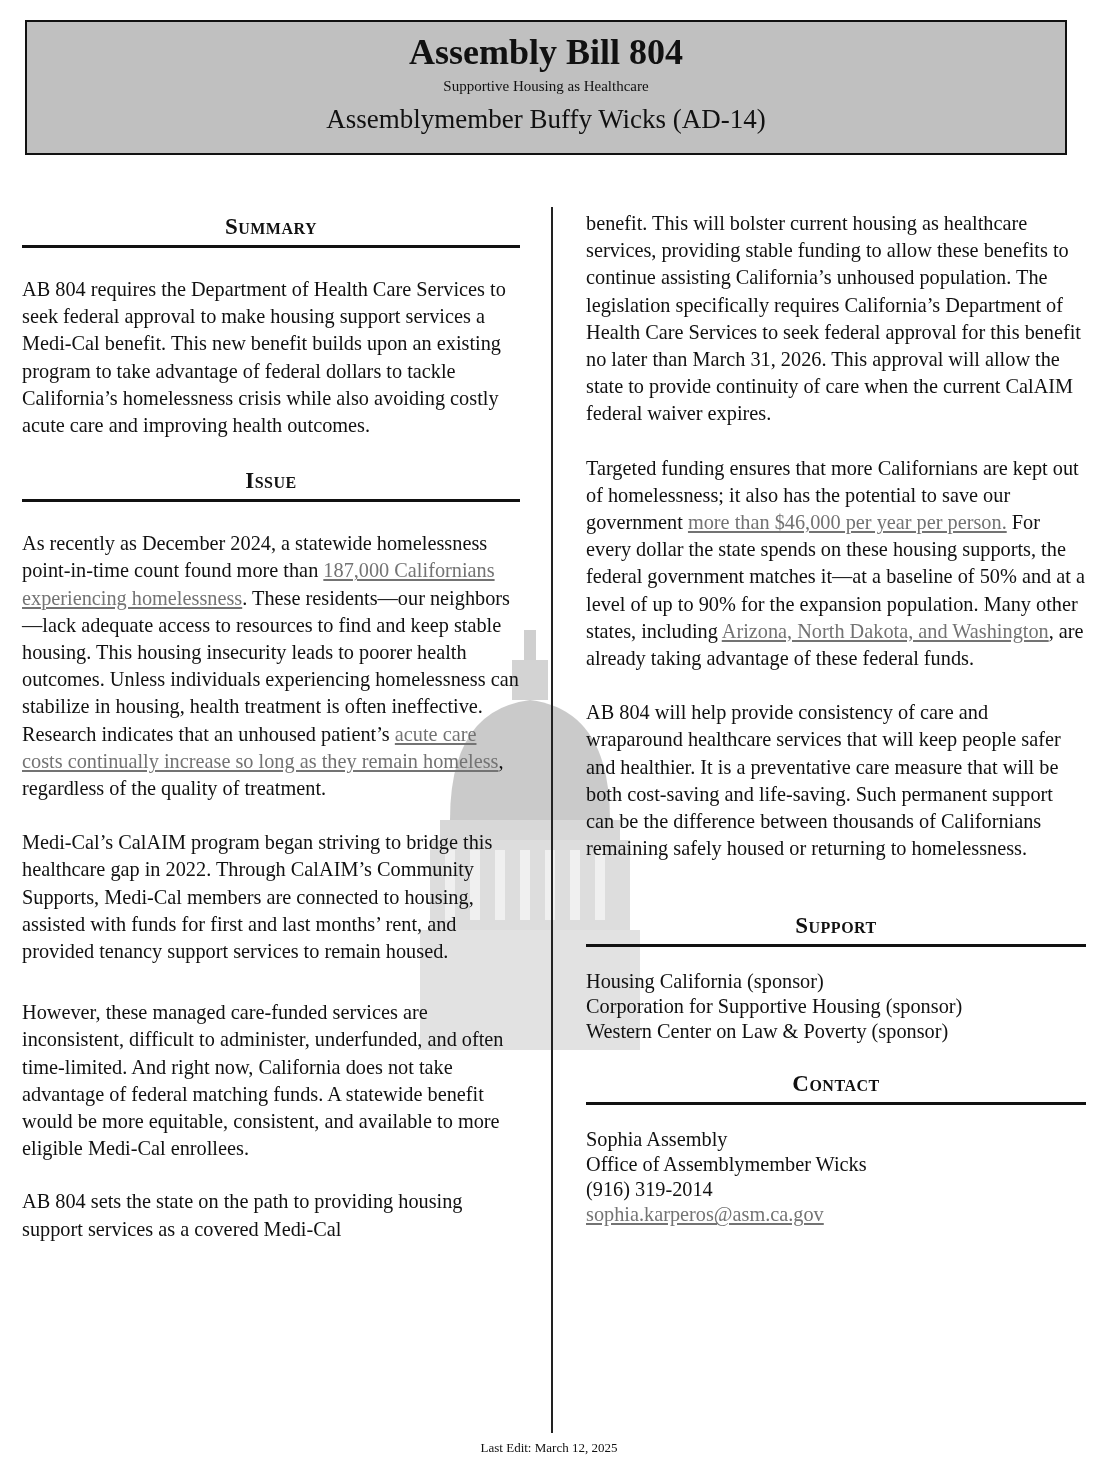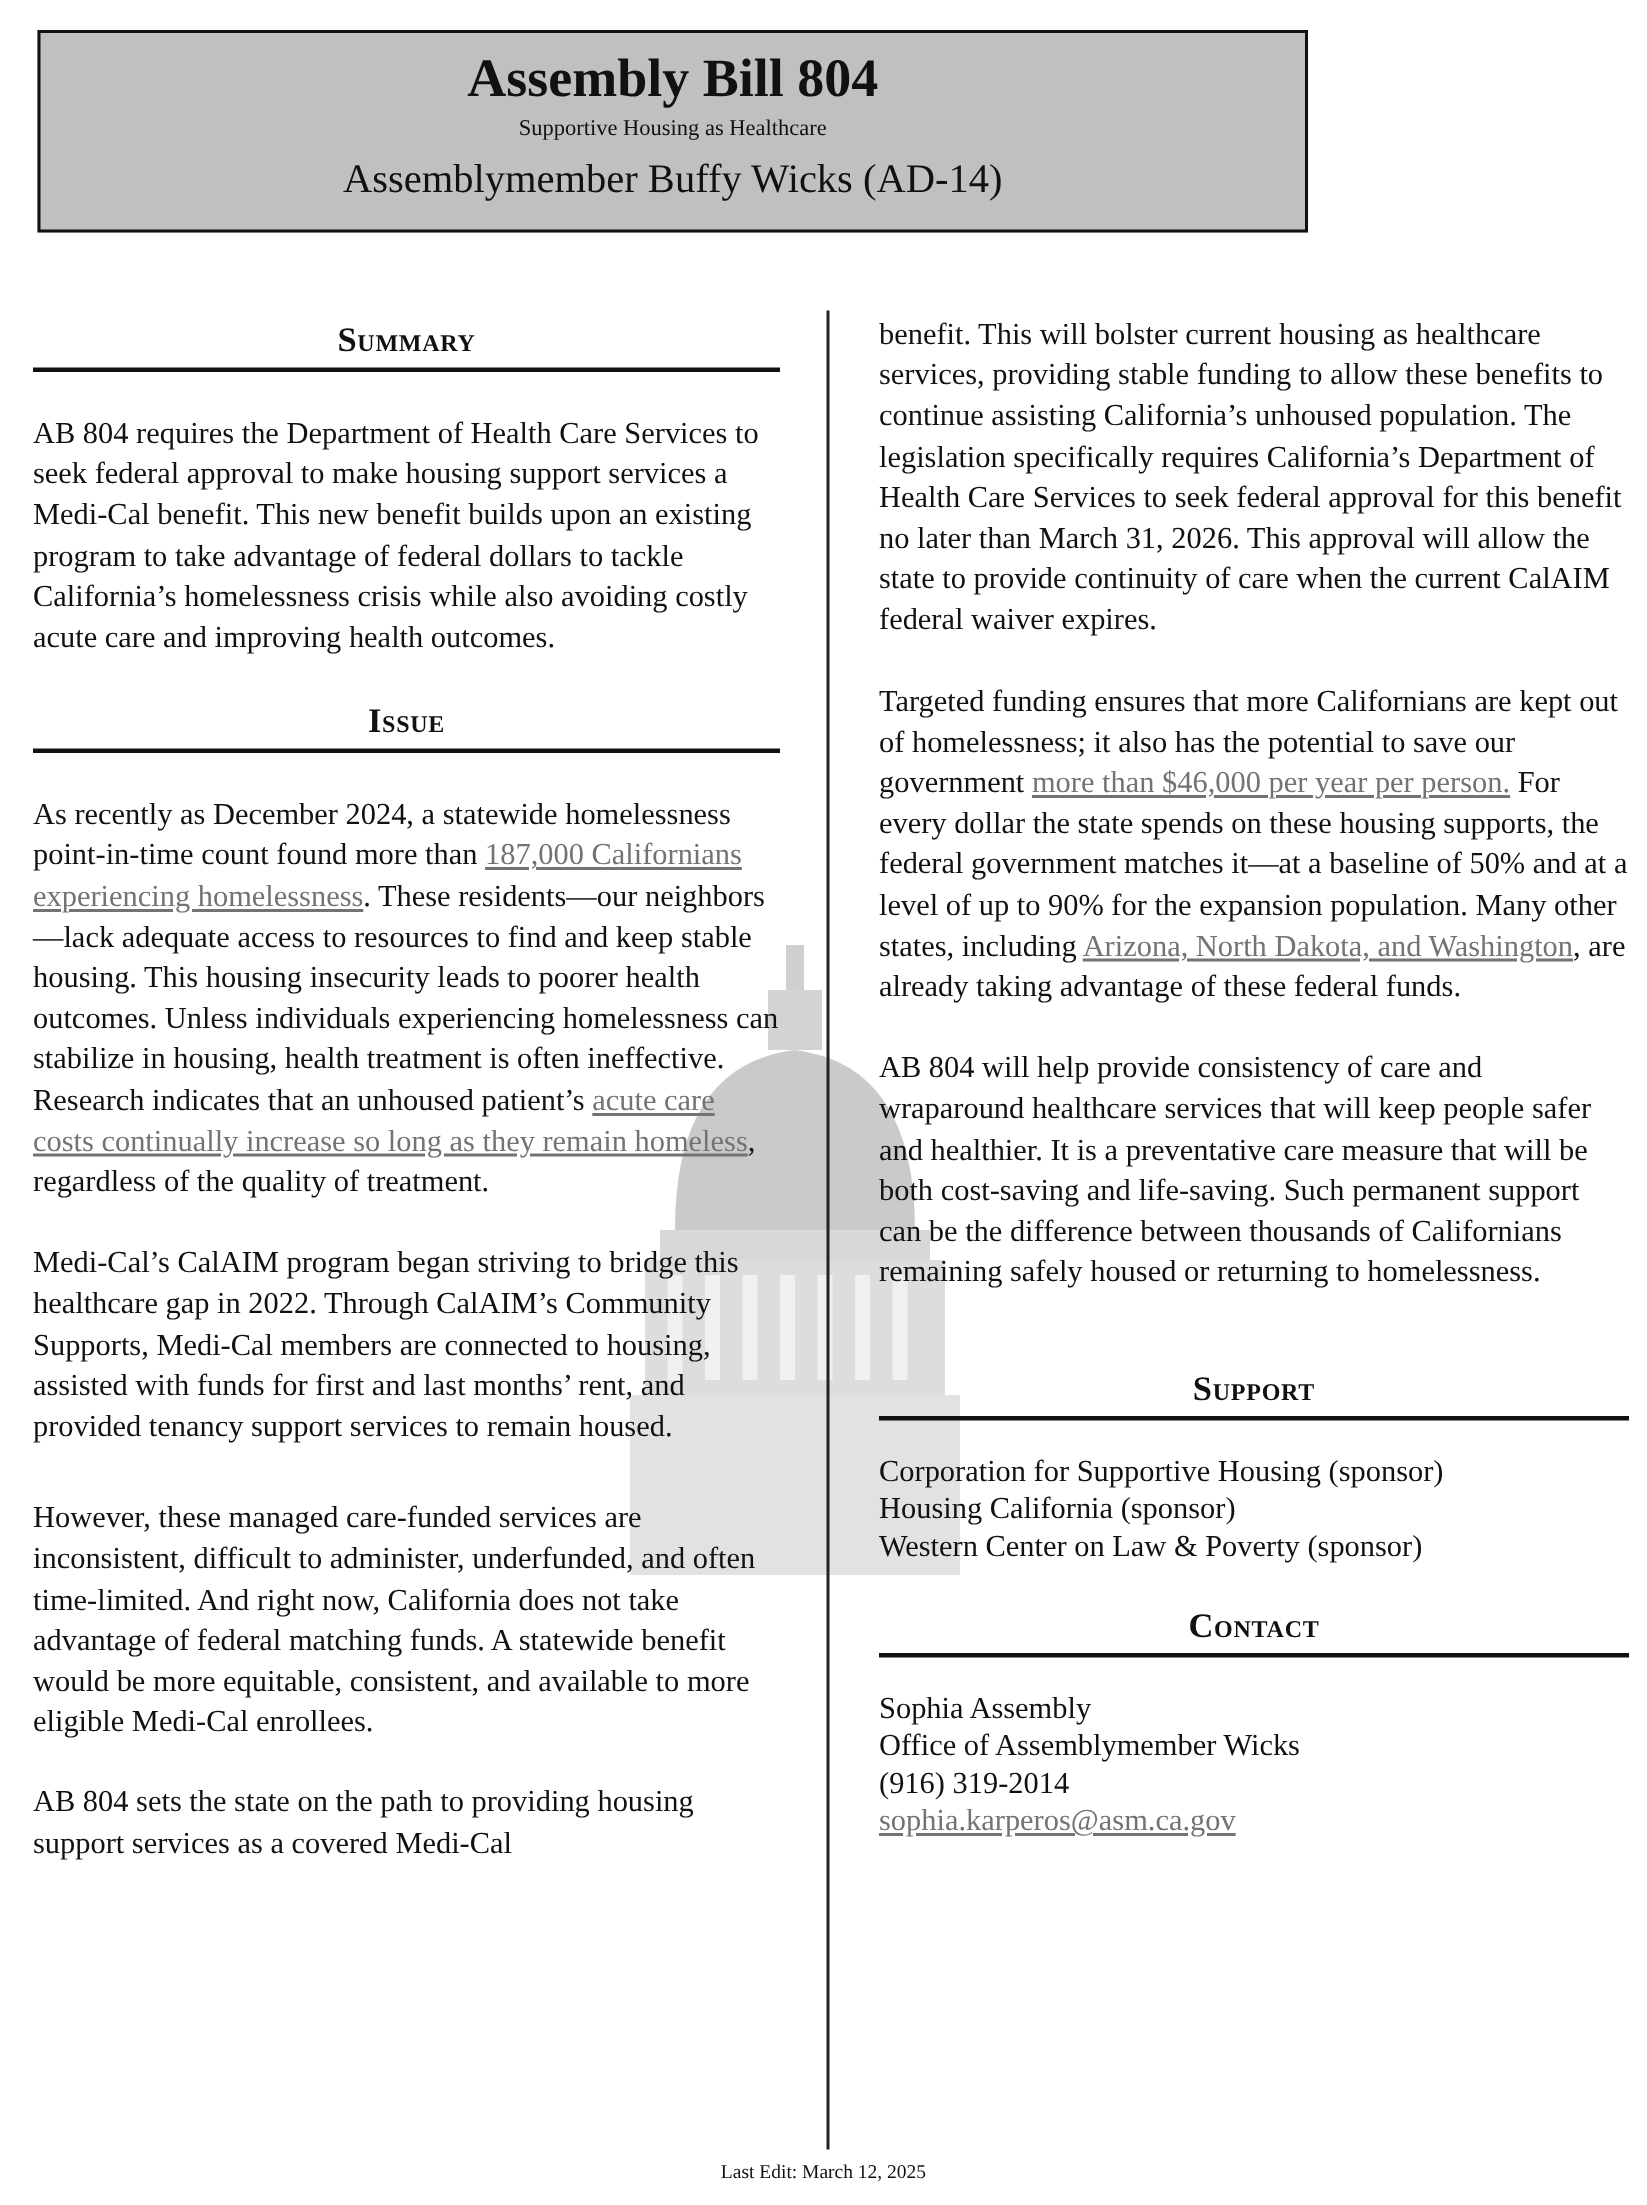--- a/index.html
+++ b/index.html
@@ -1,18 +1,18 @@
 <!DOCTYPE html>
 <html><head>
 <meta charset="utf-8">
 <style>
   html, body { margin:0; padding:0; background:#ffffff; }
   body { width:1098px; height:1470px; position:relative; overflow:hidden;
          font-family:"Liberation Serif", "DejaVu Serif", serif; color:#111; }
-  .header-box { position:absolute; left:25px; top:20px; width:847px; height:135px;
+  .header-box { position:absolute; left:25px; top:20px; width:1042px; height:135px;
     background:#c0c0c0; border:2px solid #111; box-sizing:border-box; text-align:center; }
   .header-title { font-size:36px; font-weight:bold; margin-top:10px; line-height:40px; }
   .header-sub { font-size:15px; line-height:28px; margin-top:0px; }
   .header-author { font-size:27px; line-height:34px; margin-top:2px; }
 
   .col { position:absolute; top:195px; }
   .col-left { left:22px; width:498px; }
   .col-right { left:586px; width:500px; }
   .divider { position:absolute; left:551px; top:207px; width:2px; height:1226px; background:#222; }
 
@@ -70,22 +70,22 @@
 
 <div class="col col-right" style="top:210px;">
   <p>benefit. This will bolster current housing as healthcare services, providing stable funding to allow these benefits to continue assisting California’s unhoused population. The legislation specifically requires California’s Department of Health Care Services to seek federal approval for this benefit no later than March 31, 2026. This approval will allow the state to provide continuity of care when the current CalAIM federal waiver expires.</p>
   <p style="margin-top:27px;">
     <span>Targeted funding ensures that more Californians are kept out of homelessness; it also has the potential to save our government </span><a>more than $46,000 per year per person.</a><span> For every dollar the state spends on these housing supports, the federal government matches it—at a baseline of 50% and at a level of up to 90% for the expansion population. Many other states, including </span><a>Arizona, North Dakota, and Washington</a><span>, are already taking advantage of these federal funds.</span>
   </p>
   <p style="margin-top:27px;">AB 804 will help provide consistency of care and wraparound healthcare services that will keep people safer and healthier. It is a preventative care measure that will be both cost-saving and life-saving. Such permanent support can be the difference between thousands of Californians remaining safely housed or returning to homelessness.</p>
 
   <div class="sec-head" style="margin-top:50px;">Support</div>
   <div class="plain-list" style="margin-top:22px;">
+    <p>Housing California (sponsor)</p>
     <p>Corporation for Supportive Housing (sponsor)</p>
-    <p>Housing California (sponsor)</p>
     <p>Western Center on Law &amp; Poverty (sponsor)</p>
   </div>
 
   <div class="sec-head" style="margin-top:26px;">Contact</div>
   <div class="plain-list" style="margin-top:22px;">
     <p>Sophia Assembly</p>
     <p>Office of Assemblymember Wicks</p>
     <p>(916) 319-2014</p>
     <p><a>sophia.karperos@asm.ca.gov</a></p>
   </div>

